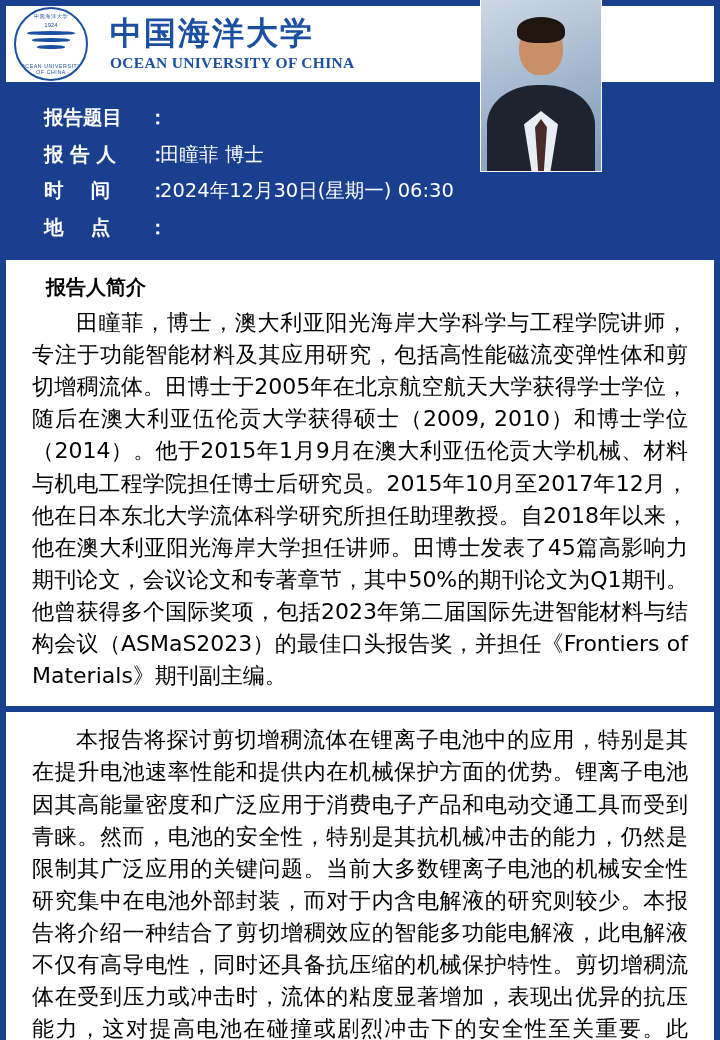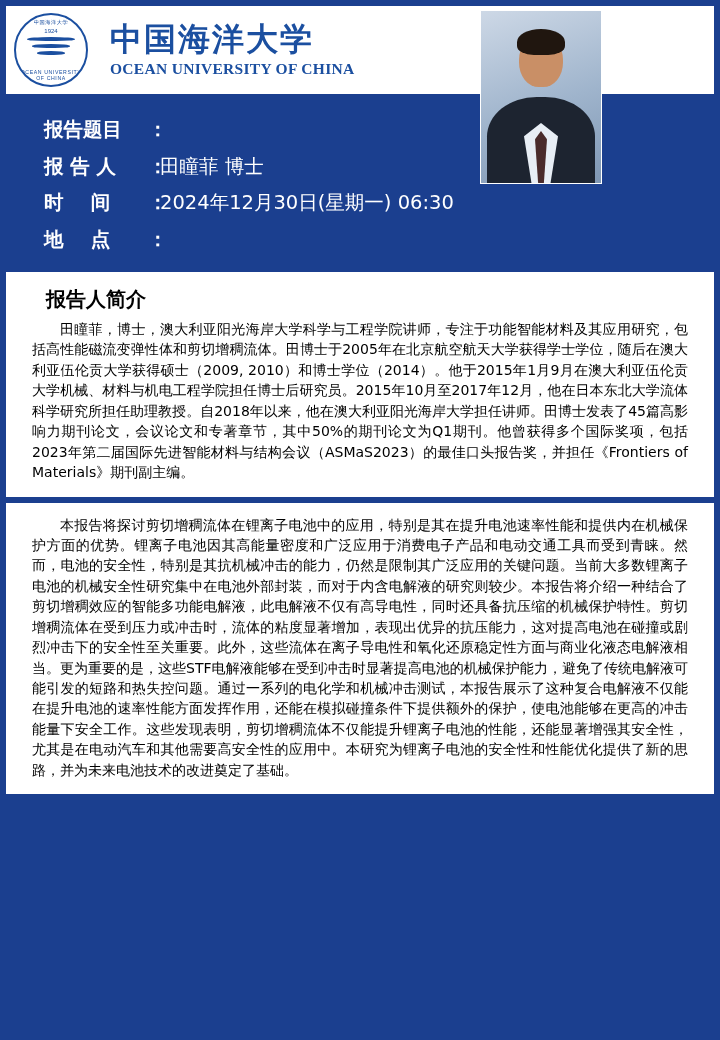--- a/index.html
+++ b/index.html
@@ -18,21 +18,21 @@
     width: 720px;
     height: 1040px;
     background: #1b3f8f;
     box-sizing: border-box;
     padding: 6px 6px 0 6px;
   }
 
   
   .header {
     position: relative;
-    height: 88px;
+    height: 76px;
     background: #ffffff;
     display: flex;
     align-items: center;
     padding-left: 8px;
     box-sizing: border-box;
   }
   .logo-seal {
     width: 70px;
     height: 70px;
     border-radius: 50%;
@@ -208,21 +208,21 @@
   }
   .panel + .panel { margin-top: 6px; }
   .panel-title {
     font-size: 20px;
     font-weight: bold;
     color: #000000;
     margin: 2px 0 6px 14px;
     font-family: Liberation Serif, serif;
   }
   .panel-body {
-    font-size: 14px;
+    font-size: 22px;
     line-height: 1.46;
     color: #000000;
     text-align: justify;
     text-indent: 2em;
     font-family: "DejaVu Sans", "Liberation Sans", sans-serif;
   }
 </style>
 </head>
 <body>
 

